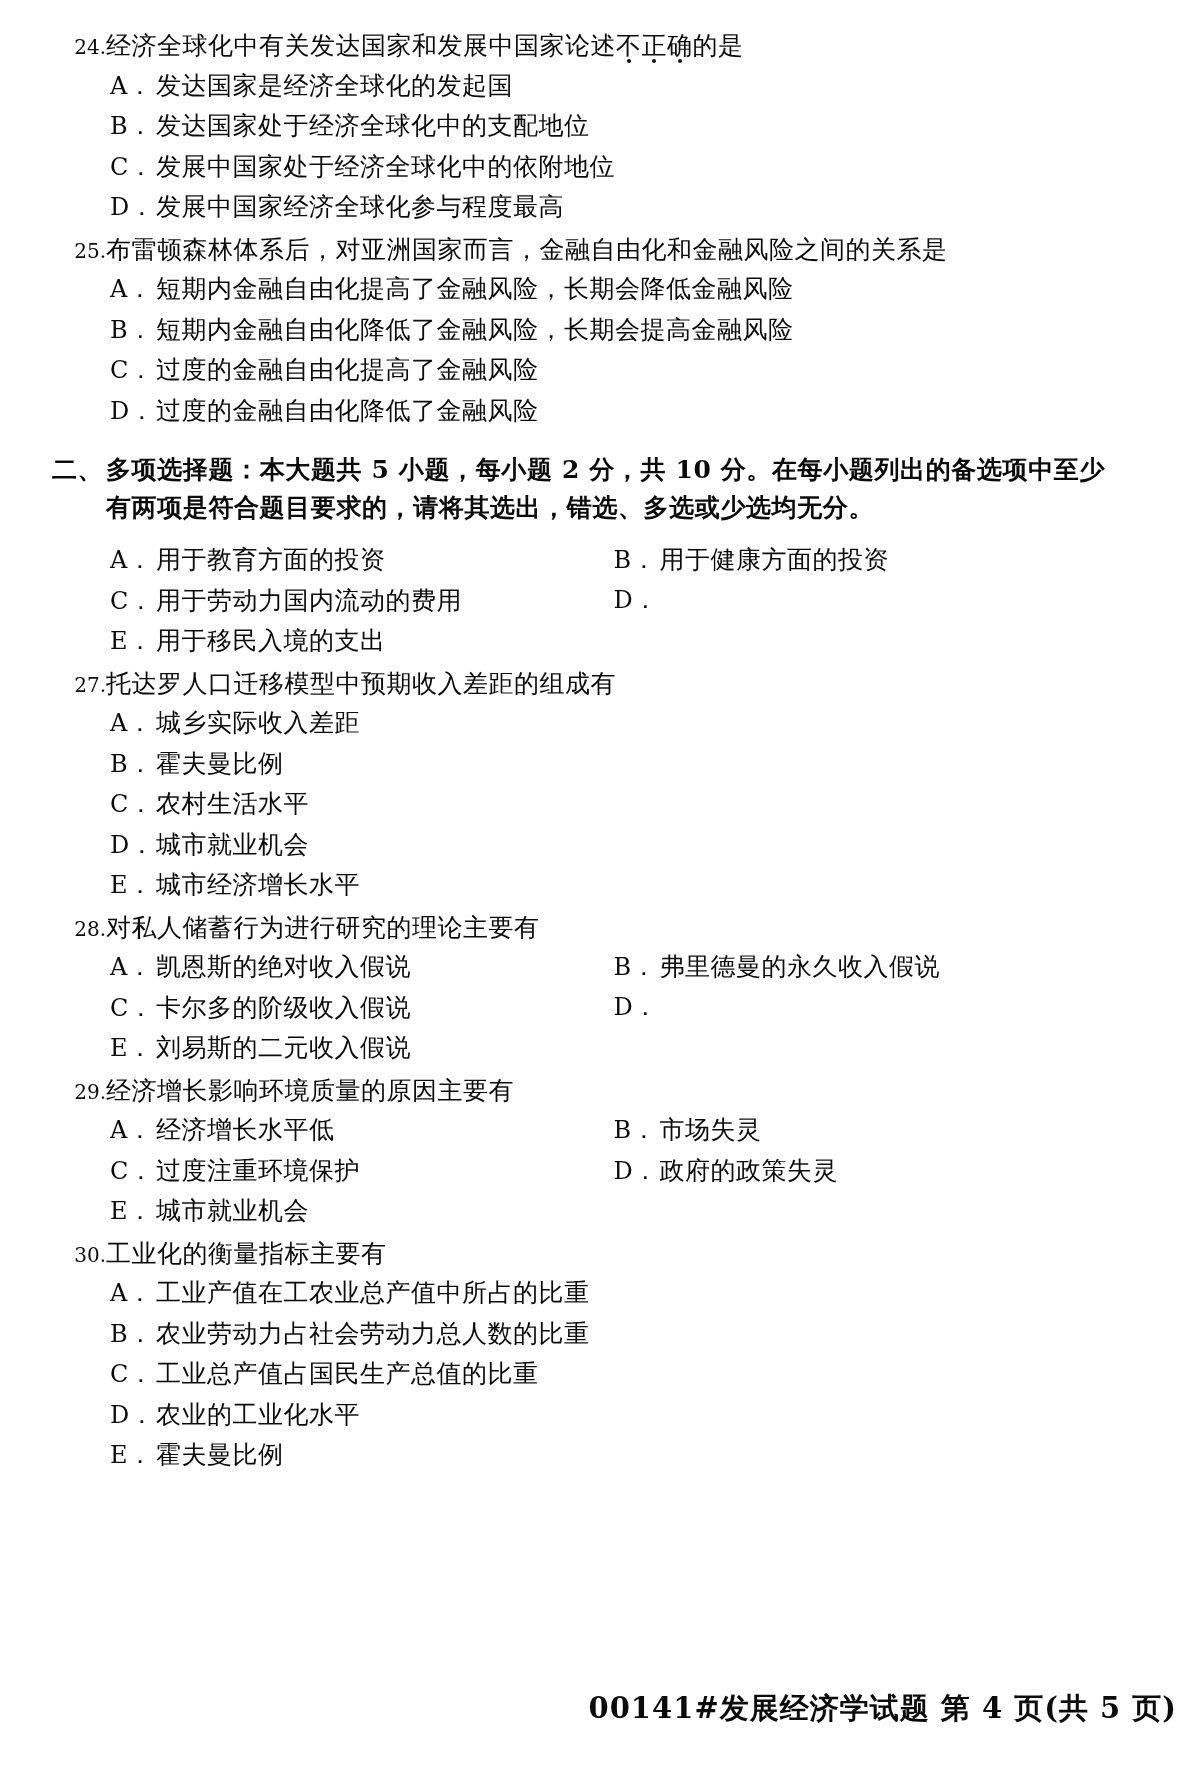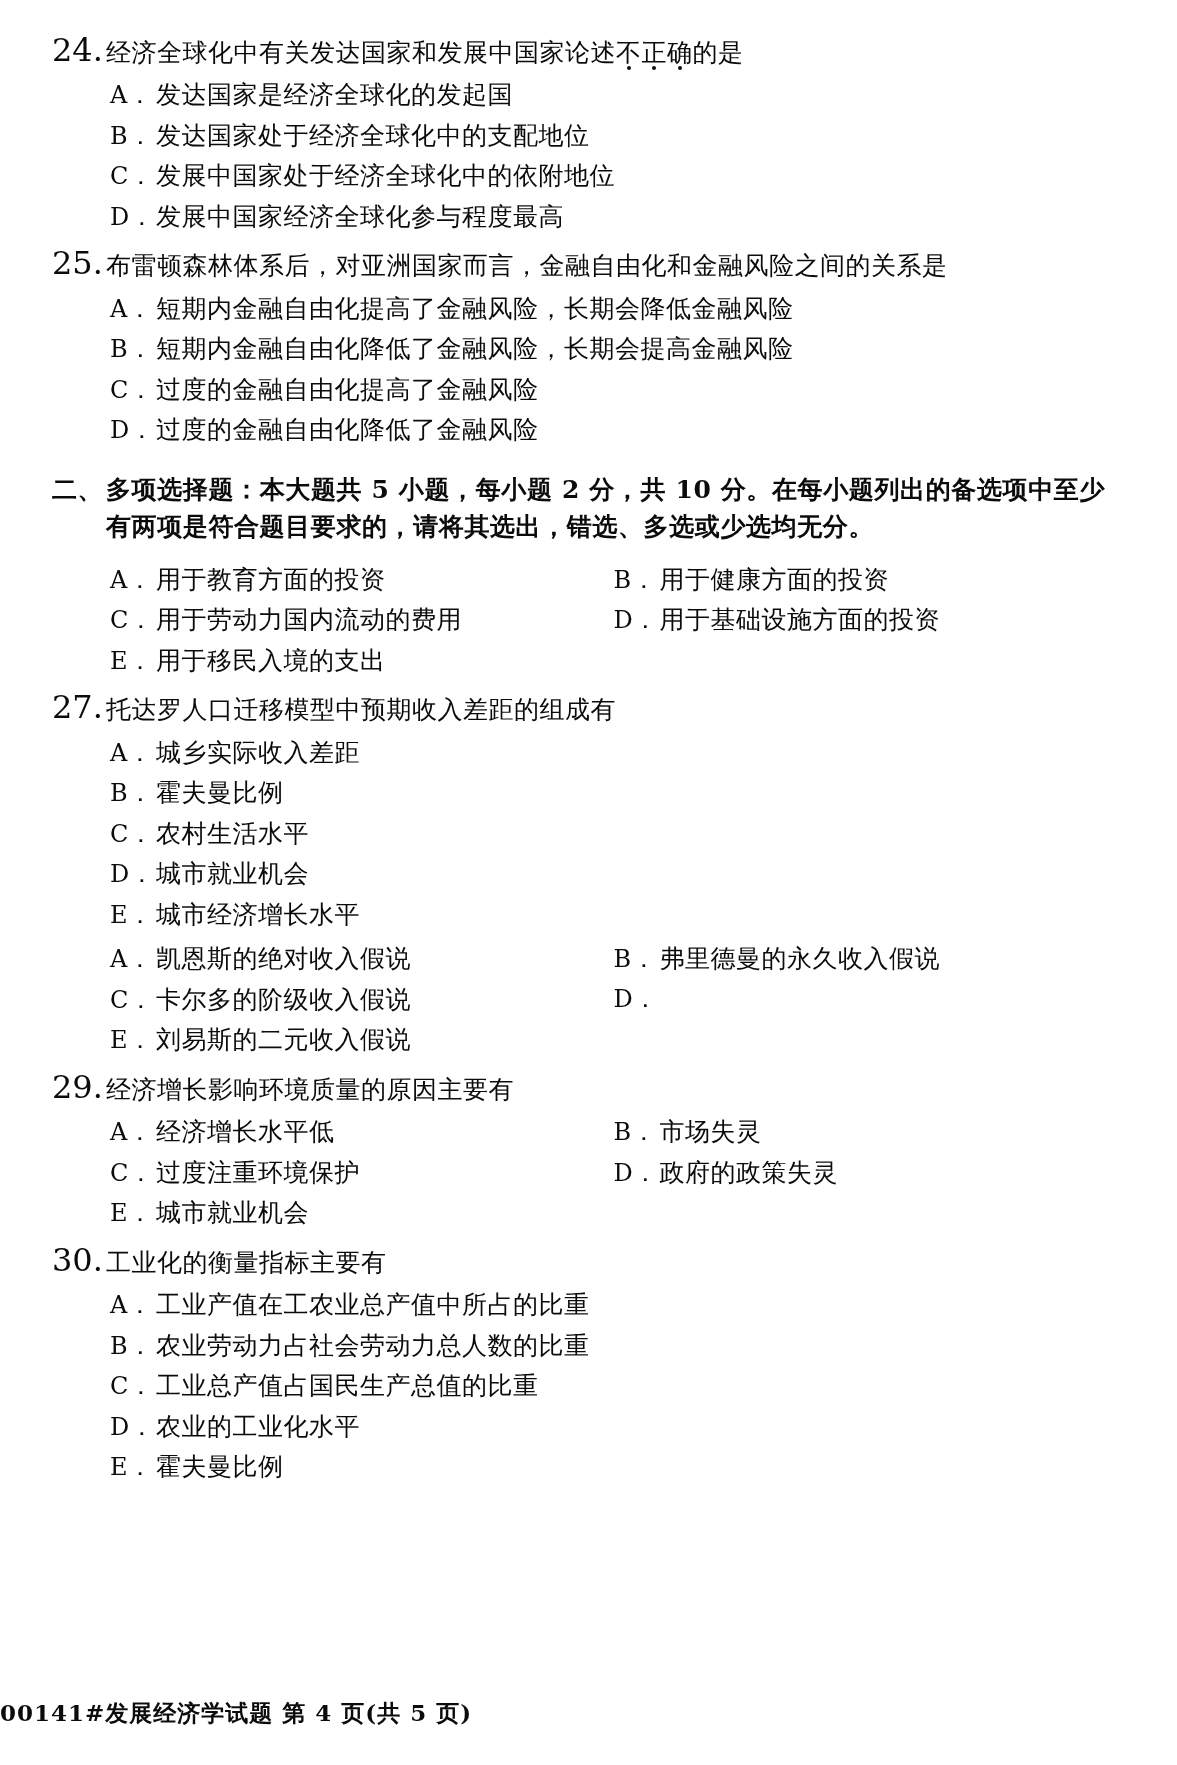--- a/index.html
+++ b/index.html
@@ -30,22 +30,22 @@
   .q-stem {
     display: flex;
     align-items: baseline;
     font-size: 25px;
     line-height: 1.42;
     letter-spacing: 0.5px;
   }
   .q-num {
     flex: 0 0 auto;
     width: 54px;
-    text-align: left;
-    font-size: 32px;
+    text-align: right;
+    font-size: 20px;
     letter-spacing: 0;
   }
   .q-text {
     flex: 1 1 auto;
   }
   
   .dotted {
     position: relative;
   }
   .dotted::after {
@@ -102,22 +102,22 @@
     flex: 1 1 auto;
     text-align: justify;
   }
 
   
   .footer {
     position: absolute;
     left: 0;
     right: 0;
     bottom: 36px;
-    text-align: left;
-    font-size: 23px;
+    text-align: right;
+    font-size: 29px;
     font-weight: bold;
     letter-spacing: 1px;
   }
   .footer .code {
     font-family: "DejaVu Serif", "Liberation Serif", serif;
   }
 </style>
 </head>
 <body>
 
@@ -206,21 +206,20 @@
           <span class="opt-text">用于健康方面的投资</span>
         </div>
       </div>
       <div class="opt-row">
         <div class="opt half">
           <span class="opt-letter">C．</span>
           <span class="opt-text">用于劳动力国内流动的费用</span>
         </div>
         <div class="opt half second">
           <span class="opt-letter">D．</span>
-          <span class="opt-text">用于基础设施方面的投资</span>
         </div>
       </div>
       <div class="opt-row">
         <div class="opt full">
           <span class="opt-letter">E．</span>
           <span class="opt-text">用于移民入境的支出</span>
         </div>
       </div>
     </div>
   </div>
@@ -258,20 +257,24 @@
       <div class="opt-row">
         <div class="opt full">
           <span class="opt-letter">E．</span>
           <span class="opt-text">城市经济增长水平</span>
         </div>
       </div>
     </div>
   </div>
 
   <div class="question">
+    <div class="q-stem">
+      <span class="q-num">28.</span>
+      <span class="q-text">对私人储蓄行为进行研究的理论主要有</span>
+    </div>
     <div class="options">
       <div class="opt-row">
         <div class="opt half">
           <span class="opt-letter">A．</span>
           <span class="opt-text">凯恩斯的绝对收入假说</span>
         </div>
         <div class="opt half second">
           <span class="opt-letter">B．</span>
           <span class="opt-text">弗里德曼的永久收入假说</span>
         </div>

